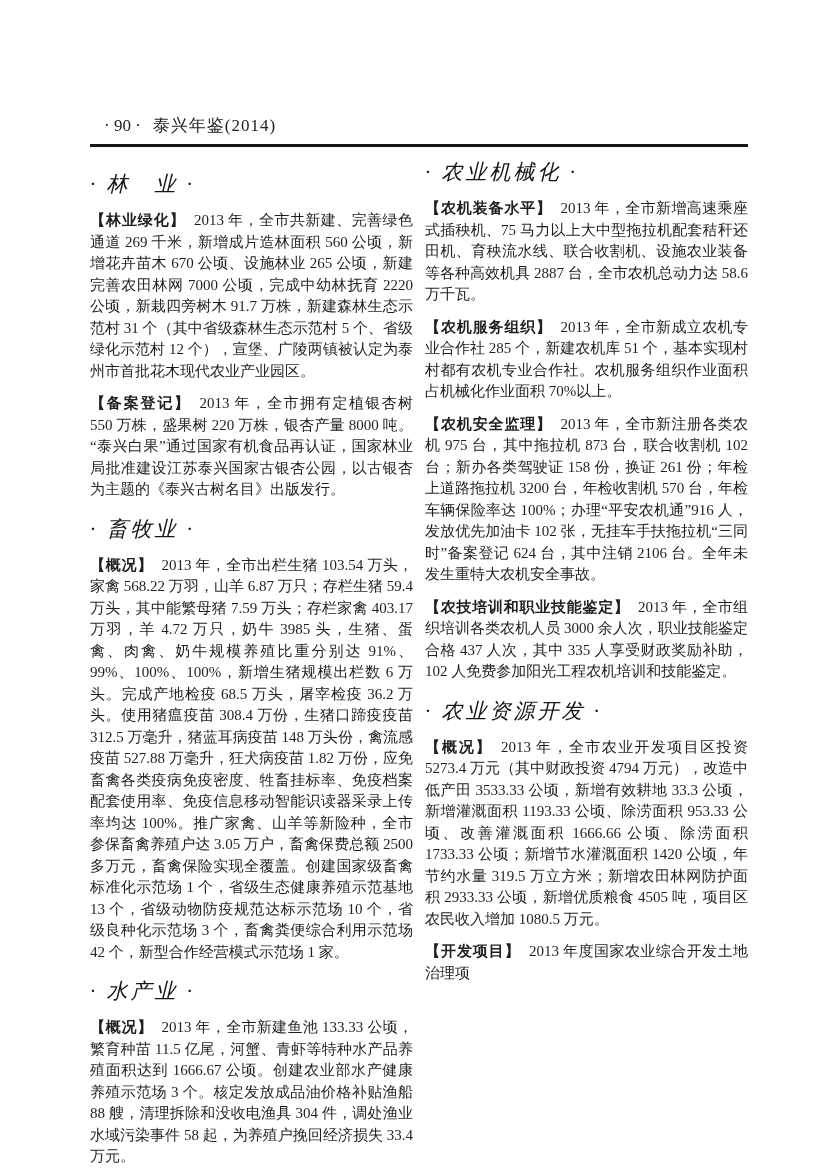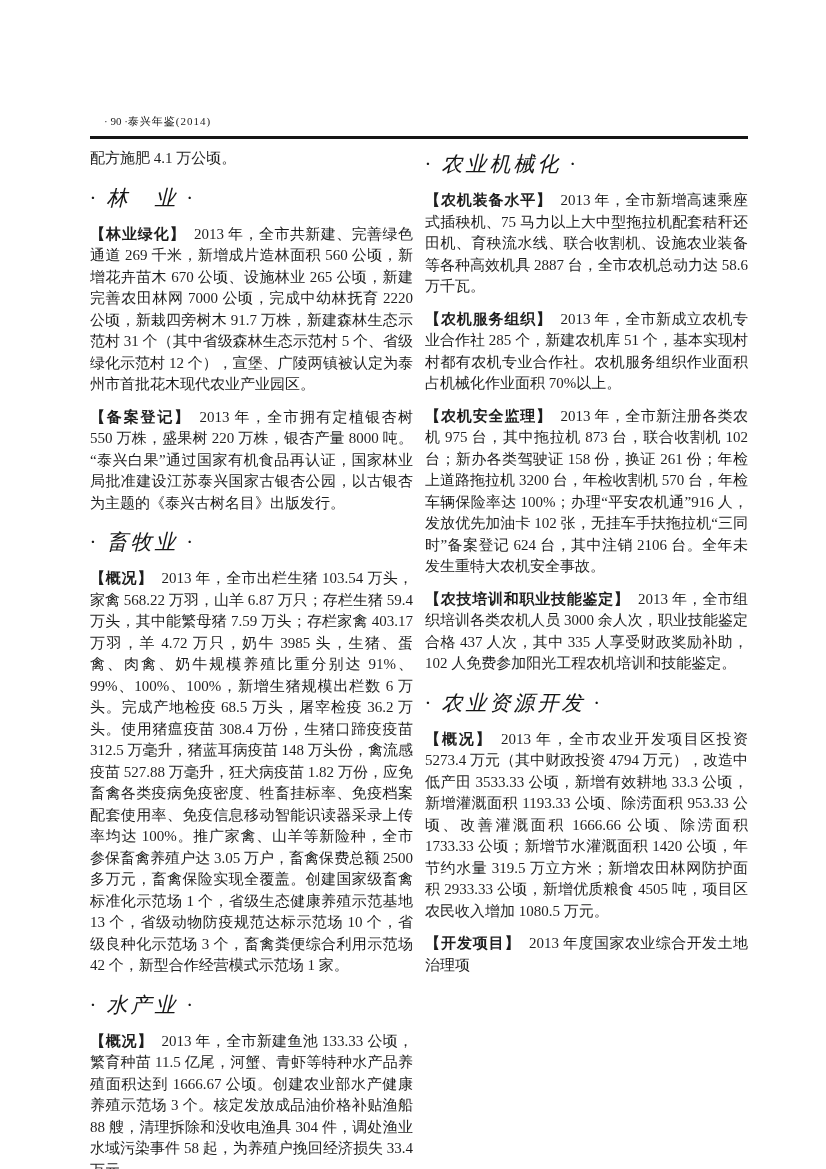--- a/index.html
+++ b/index.html
@@ -16,22 +16,22 @@
     overflow:hidden;
   }
   .content{
     position:absolute;
     left:90px;top:114px;
     width:658px;
   }
   .page-header{
     display:flex;
     align-items:baseline;
-    gap:0;
-    font-size:11px;
+    gap:12px;
+    font-size:17px;
     padding-left:14px;
     padding-bottom:7px;
     color:#222;
   }
   .page-header .book-title{
     font-weight:normal;
     letter-spacing:1px;
   }
   .rule{
     height:0;
@@ -77,21 +77,20 @@
 
     <div class="page-header">
       <span>· 90 ·</span>
       <span class="book-title">泰兴年鉴(2014)</span>
     </div>
     <div class="rule"></div>
 
     <div class="columns">
 
       <div class="col">
-        <p class="entry"><span>配方施肥 4.1 万公顷。</span></p>
 
         <h2 class="sec">· 林　业 ·</h2>
 
         <p class="entry"><b class="lbl">【林业绿化】</b><span>2013 年，全市共新建、完善绿色通道 269 千米，新增成片造林面积 560 公顷，新增花卉苗木 670 公顷、设施林业 265 公顷，新建完善农田林网 7000 公顷，完成中幼林抚育 2220 公顷，新栽四旁树木 91.7 万株，新建森林生态示范村 31 个（其中省级森林生态示范村 5 个、省级绿化示范村 12 个），宣堡、广陵两镇被认定为泰州市首批花木现代农业产业园区。</span></p>
 
         <p class="entry"><b class="lbl">【备案登记】</b><span>2013 年，全市拥有定植银杏树 550 万株，盛果树 220 万株，银杏产量 8000 吨。“泰兴白果”通过国家有机食品再认证，国家林业局批准建设江苏泰兴国家古银杏公园，以古银杏为主题的《泰兴古树名目》出版发行。</span></p>
 
         <h2 class="sec">· 畜牧业 ·</h2>
 
         <p class="entry"><b class="lbl">【概况】</b><span>2013 年，全市出栏生猪 103.54 万头，家禽 568.22 万羽，山羊 6.87 万只；存栏生猪 59.4 万头，其中能繁母猪 7.59 万头；存栏家禽 403.17 万羽，羊 4.72 万只，奶牛 3985 头，生猪、蛋禽、肉禽、奶牛规模养殖比重分别达 91%、99%、100%、100%，新增生猪规模出栏数 6 万头。完成产地检疫 68.5 万头，屠宰检疫 36.2 万头。使用猪瘟疫苗 308.4 万份，生猪口蹄疫疫苗 312.5 万毫升，猪蓝耳病疫苗 148 万头份，禽流感疫苗 527.88 万毫升，狂犬病疫苗 1.82 万份，应免畜禽各类疫病免疫密度、牲畜挂标率、免疫档案配套使用率、免疫信息移动智能识读器采录上传率均达 100%。推广家禽、山羊等新险种，全市参保畜禽养殖户达 3.05 万户，畜禽保费总额 2500 多万元，畜禽保险实现全覆盖。创建国家级畜禽标准化示范场 1 个，省级生态健康养殖示范基地 13 个，省级动物防疫规范达标示范场 10 个，省级良种化示范场 3 个，畜禽粪便综合利用示范场 42 个，新型合作经营模式示范场 1 家。</span></p>

